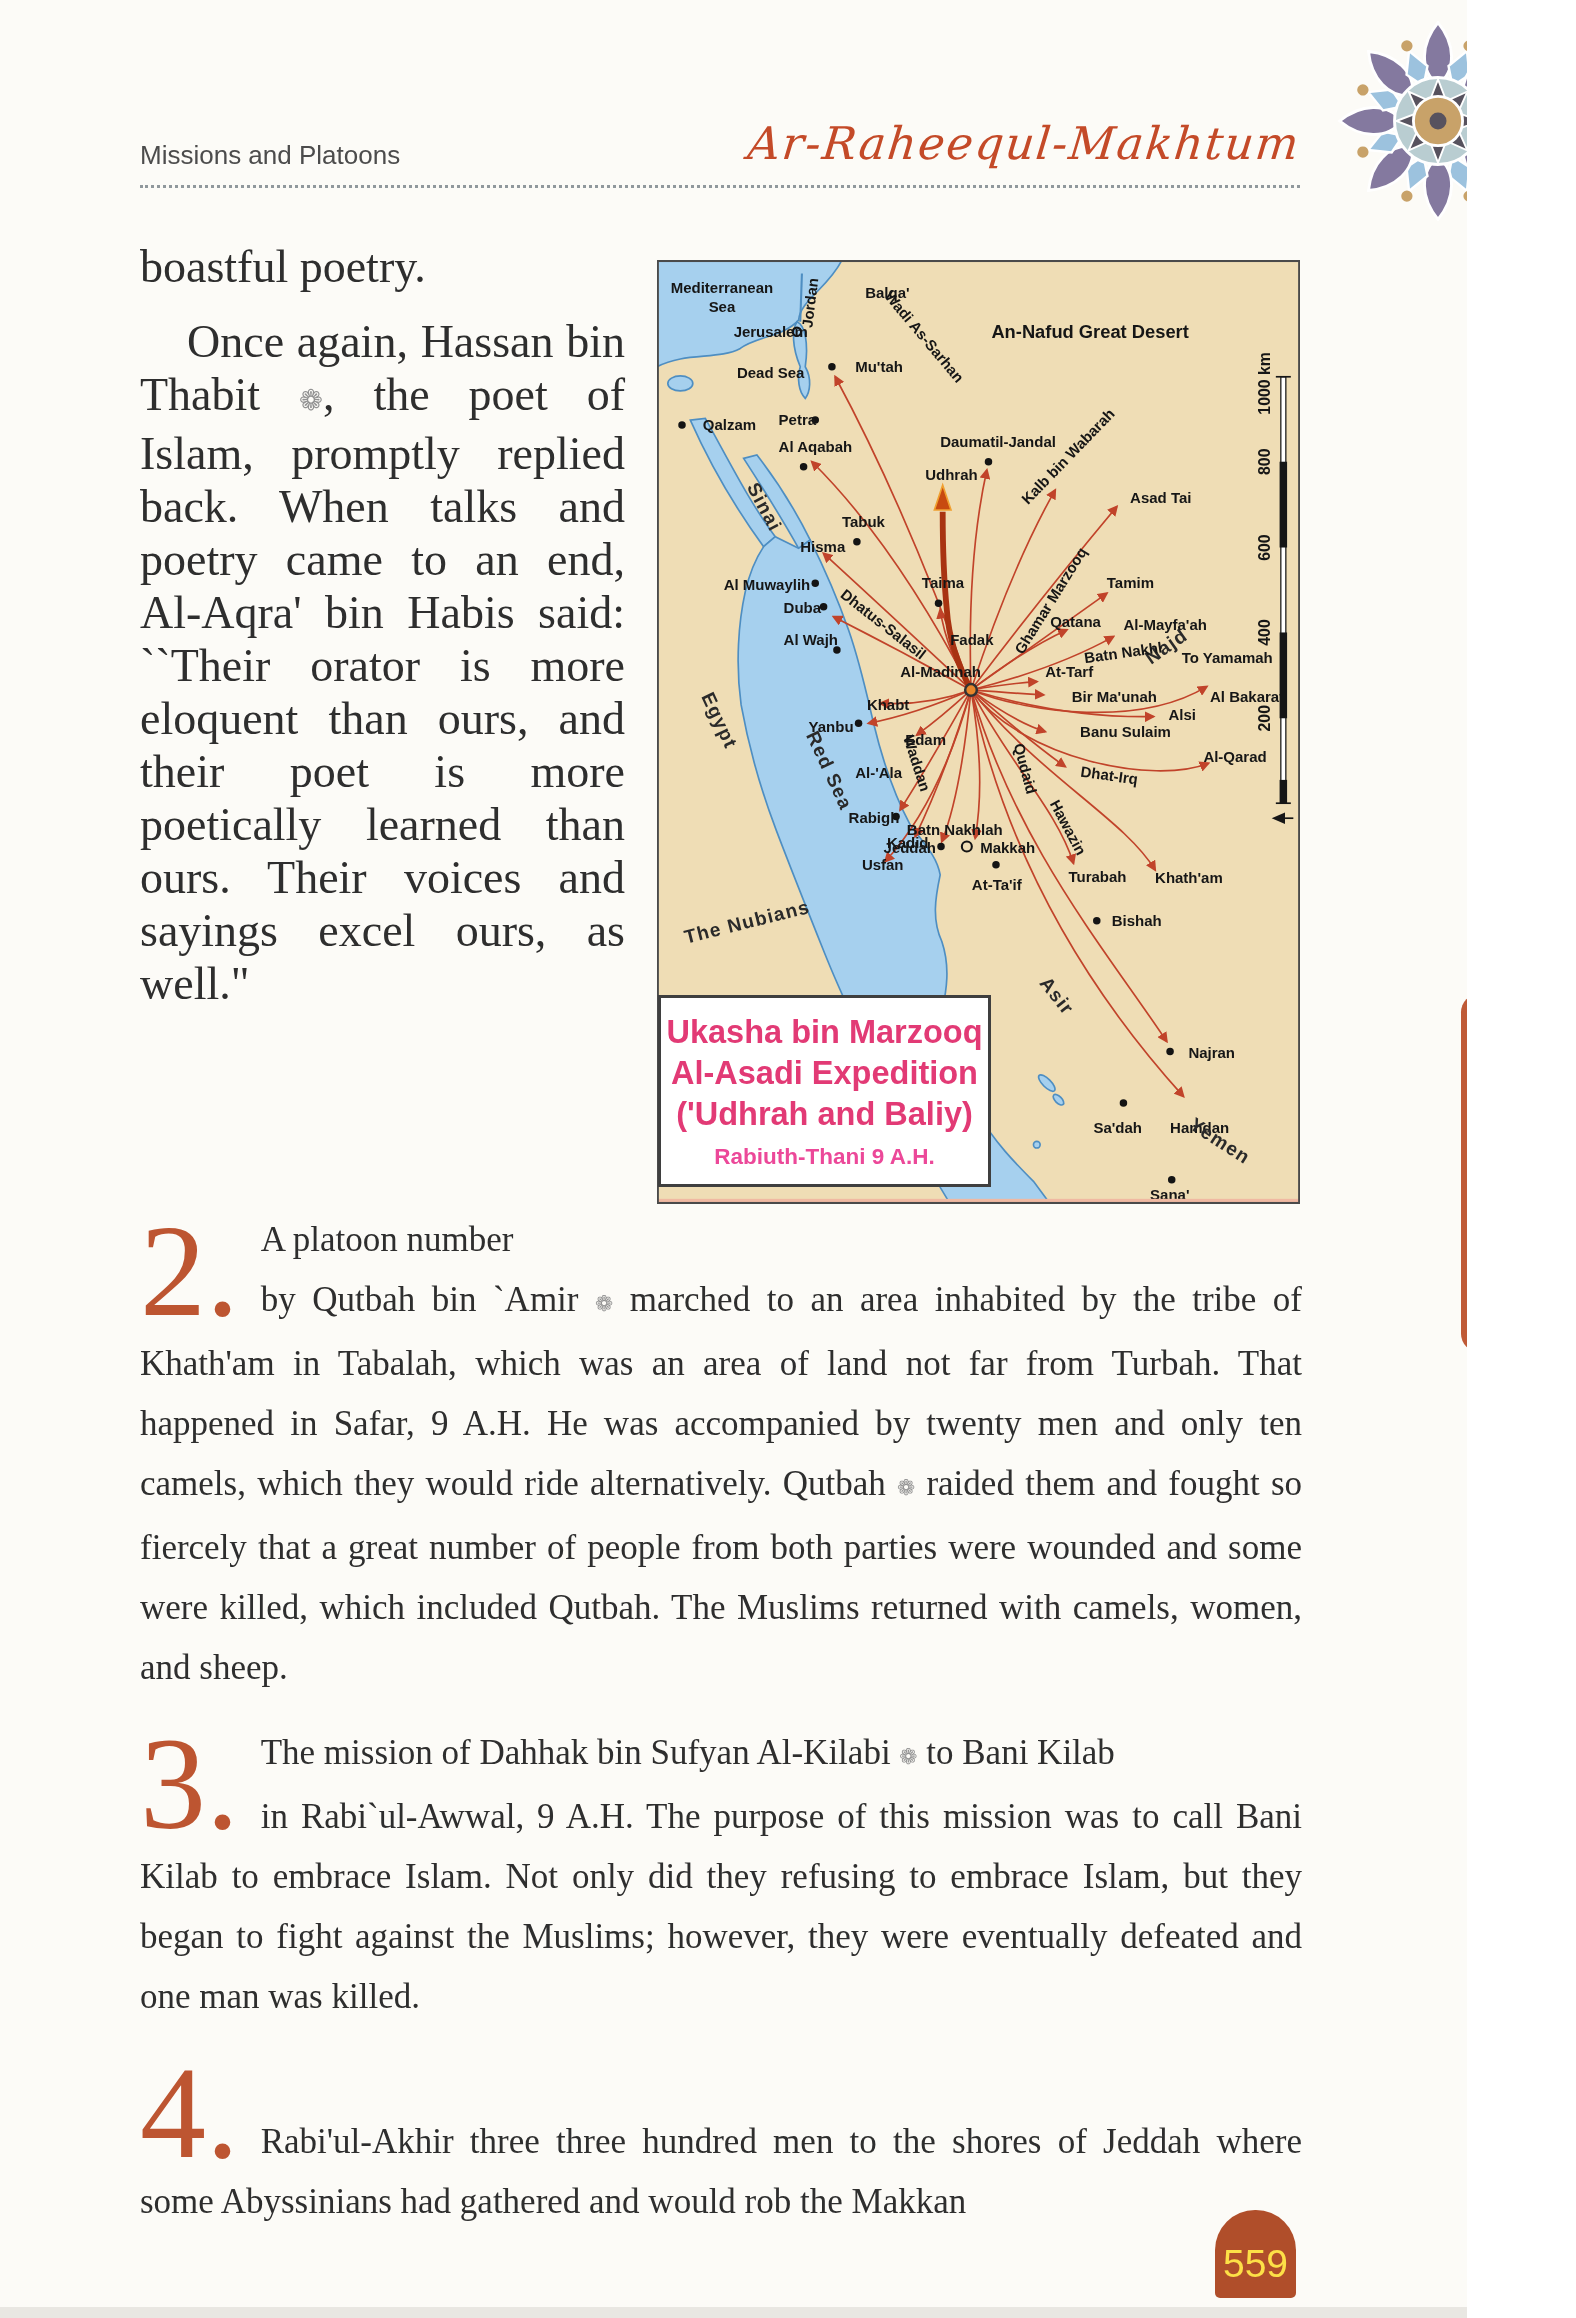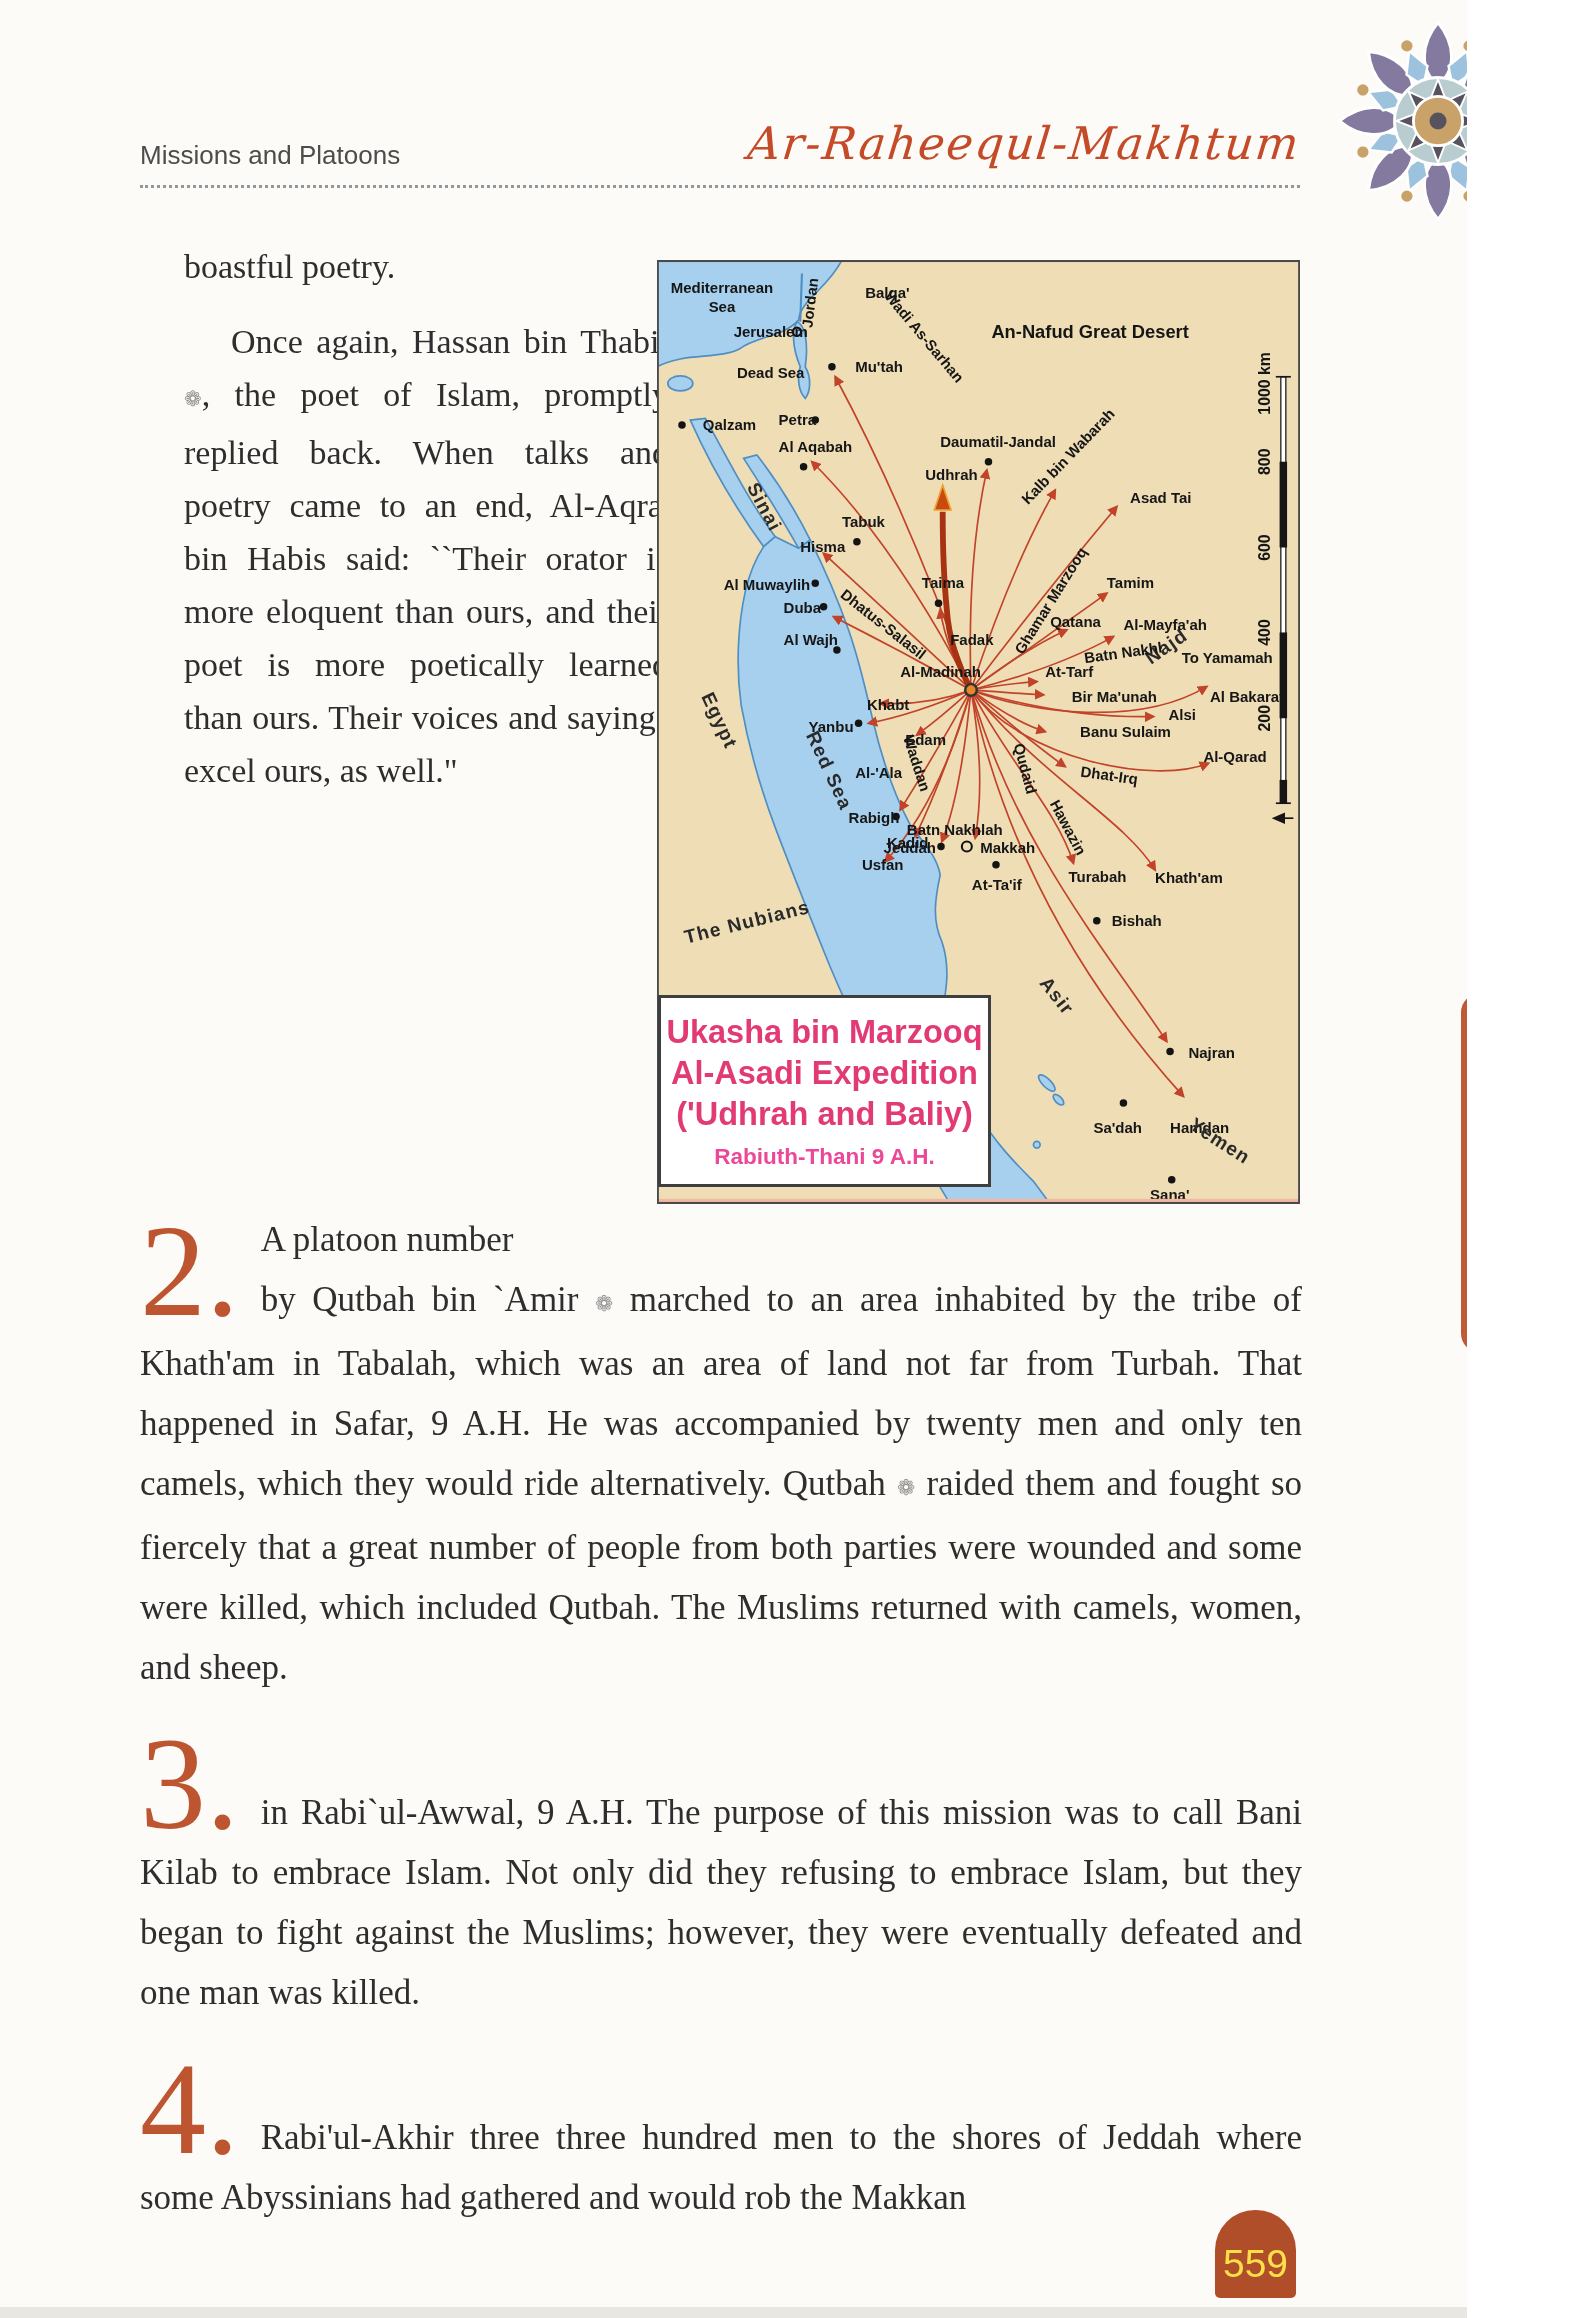--- a/index.html
+++ b/index.html
@@ -8,22 +8,22 @@
   
   .section-title{position:absolute;left:140px;top:140px;font-family:"Liberation Sans",sans-serif;
         font-size:26px;color:#4c4c4c;}
   .dotted-rule{position:absolute;left:140px;top:185px;width:1160px;border-top:3.3px dotted #90989c;}
   .book-title{position:absolute;left:717px;top:117px;width:583px;text-align:right;
         font-family:"DejaVu Serif",serif;font-style:italic;font-size:45px;color:#c44a28;
         letter-spacing:1.7px;transform:skewX(-6deg);}
   .gray-line{position:absolute;left:1543px;top:33px;width:6.7px;height:2159px;background:#b5babb;}
   .ornament{position:absolute;left:1334px;top:16.7px;width:208px;height:208px;}
   
-  .left-col{position:absolute;left:140px;top:240px;width:485px;font-size:34px;line-height:53px;
-        text-align:justify;margin-left:44px;}
+  .left-col{position:absolute;left:140px;top:240px;width:485px;font-size:46px;line-height:53px;
+        text-align:justify;}
   .left-col p{margin:0 0 21.7px 0;}
   .left-col p.indent{text-indent:47px;}
   
   .body-col{position:absolute;left:140px;top:1210px;width:1162px;font-size:35px;line-height:60px;
         text-align:justify;}
   .npara{margin:0 0 25px 0;}
   .dropcap{float:left;font-size:132px;line-height:0.78;color:#bd5531;margin:10px 21.7px 0 0;
         font-family:"Liberation Serif",serif;}
   .hon{color:#929292;font-size:62%;}
   
@@ -283,21 +283,21 @@
   </div>
 
   <div class="body-col">
     <div class="npara">
       <span class="dropcap">2.</span>
       <span class="lead rich">A platoon number</span><br class="lead-br">
       <span class="rich">by Qutbah bin `Amir <span class="hon">❁</span> marched to an area inhabited by the tribe of Khath'am in Tabalah, which was an area of land not far from Turbah. That happened in Safar, 9 A.H. He was accompanied by twenty men and only ten camels, which they would ride alternatively. Qutbah <span class="hon">❁</span> raided them and fought so fiercely that a great number of people from both parties were wounded and some were killed, which included Qutbah. The Muslims returned with camels, women, and sheep.</span>
     </div>
     <div class="npara">
       <span class="dropcap">3.</span>
-      <br class="lead-br">
+      <span class="lead rich">The mission of Dahhak bin Sufyan Al-Kilabi <span class="hon">❁</span> to Bani Kilab</span><br class="lead-br">
       <span class="rich">in Rabi`ul-Awwal, 9 A.H. The purpose of this mission was to call Bani Kilab to embrace Islam. Not only did they refusing to embrace Islam, but they began to fight against the Muslims; however, they were eventually defeated and one man was killed.</span>
     </div>
     <div class="npara">
       <span class="dropcap">4.</span>
       <br class="lead-br">
       <span class="rich">Rabi'ul-Akhir three three hundred men to the shores of Jeddah where some Abyssinians had gathered and would rob the Makkan</span>
     </div>
   </div>
 
   <div class="side-tab">

